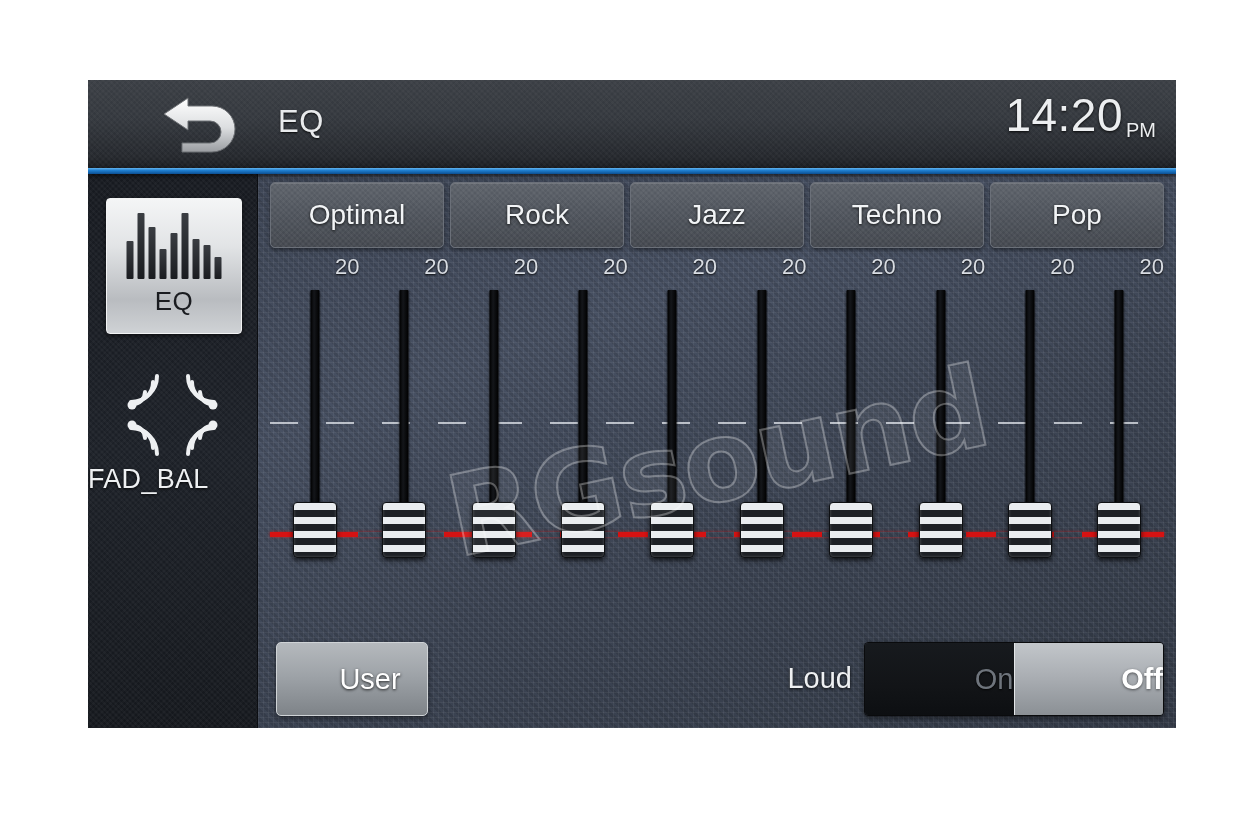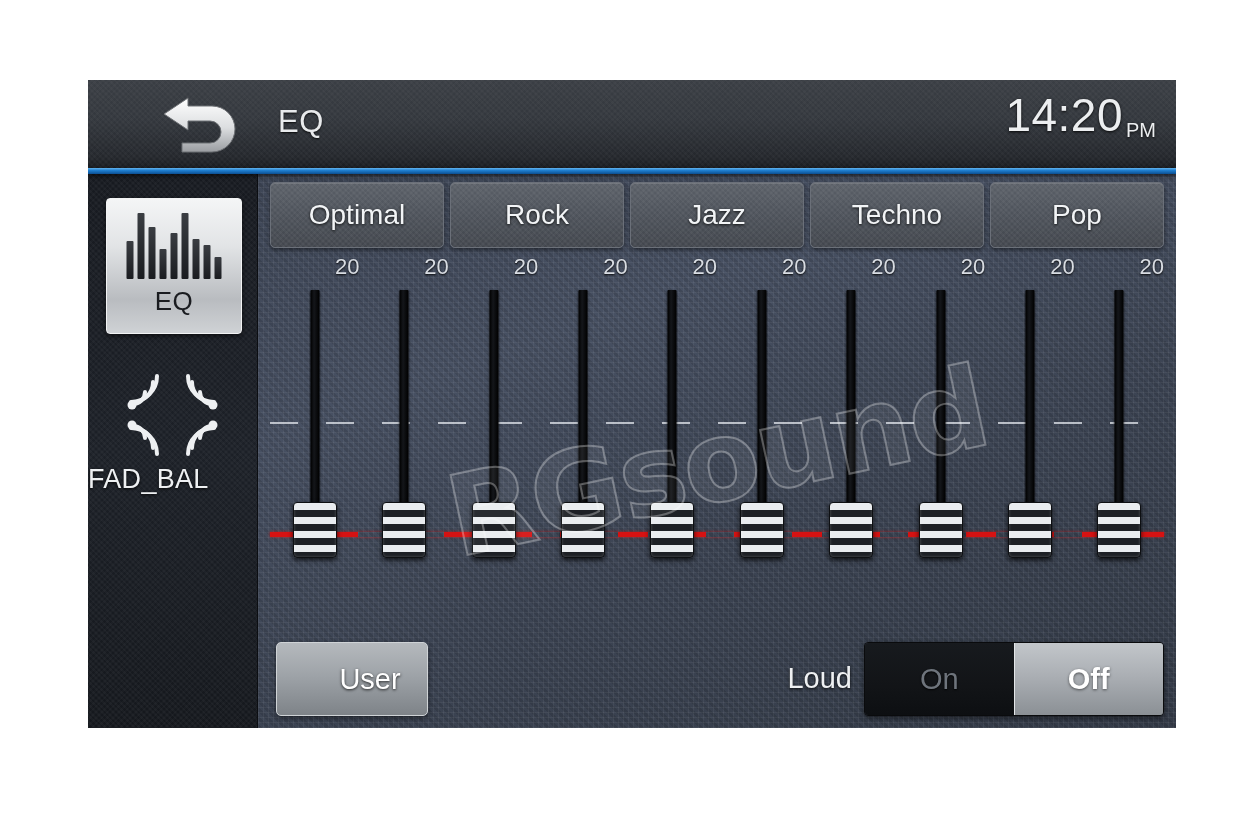--- a/index.html
+++ b/index.html
@@ -336,21 +336,21 @@
     right: 0; top: 0;
     width: 300px; height: 74px;
     display: flex;
     border-radius: 4px;
     overflow: hidden;
     border: 1px solid #0a0b0d;
     box-shadow: 0 2px 5px rgba(0,0,0,.55);
   }
   .loud-seg {
     flex: 1;
-    display: flex; align-items: center; justify-content: center;
+    display: flex; align-items: center; justify-content: flex-end;
     font-size: 29px;
     cursor: pointer;
   }
   .loud-seg.off-state {
     background: linear-gradient(180deg, #171a1e 0%, #121417 60%, #0d0f12 100%);
     color: #6e747c;
     text-shadow: 0 1px 2px rgba(0,0,0,.9);
   }
   .loud-seg.on-state {
     background: linear-gradient(180deg, #c2c6ca 0%, #abafb4 45%, #8b9095 100%);

